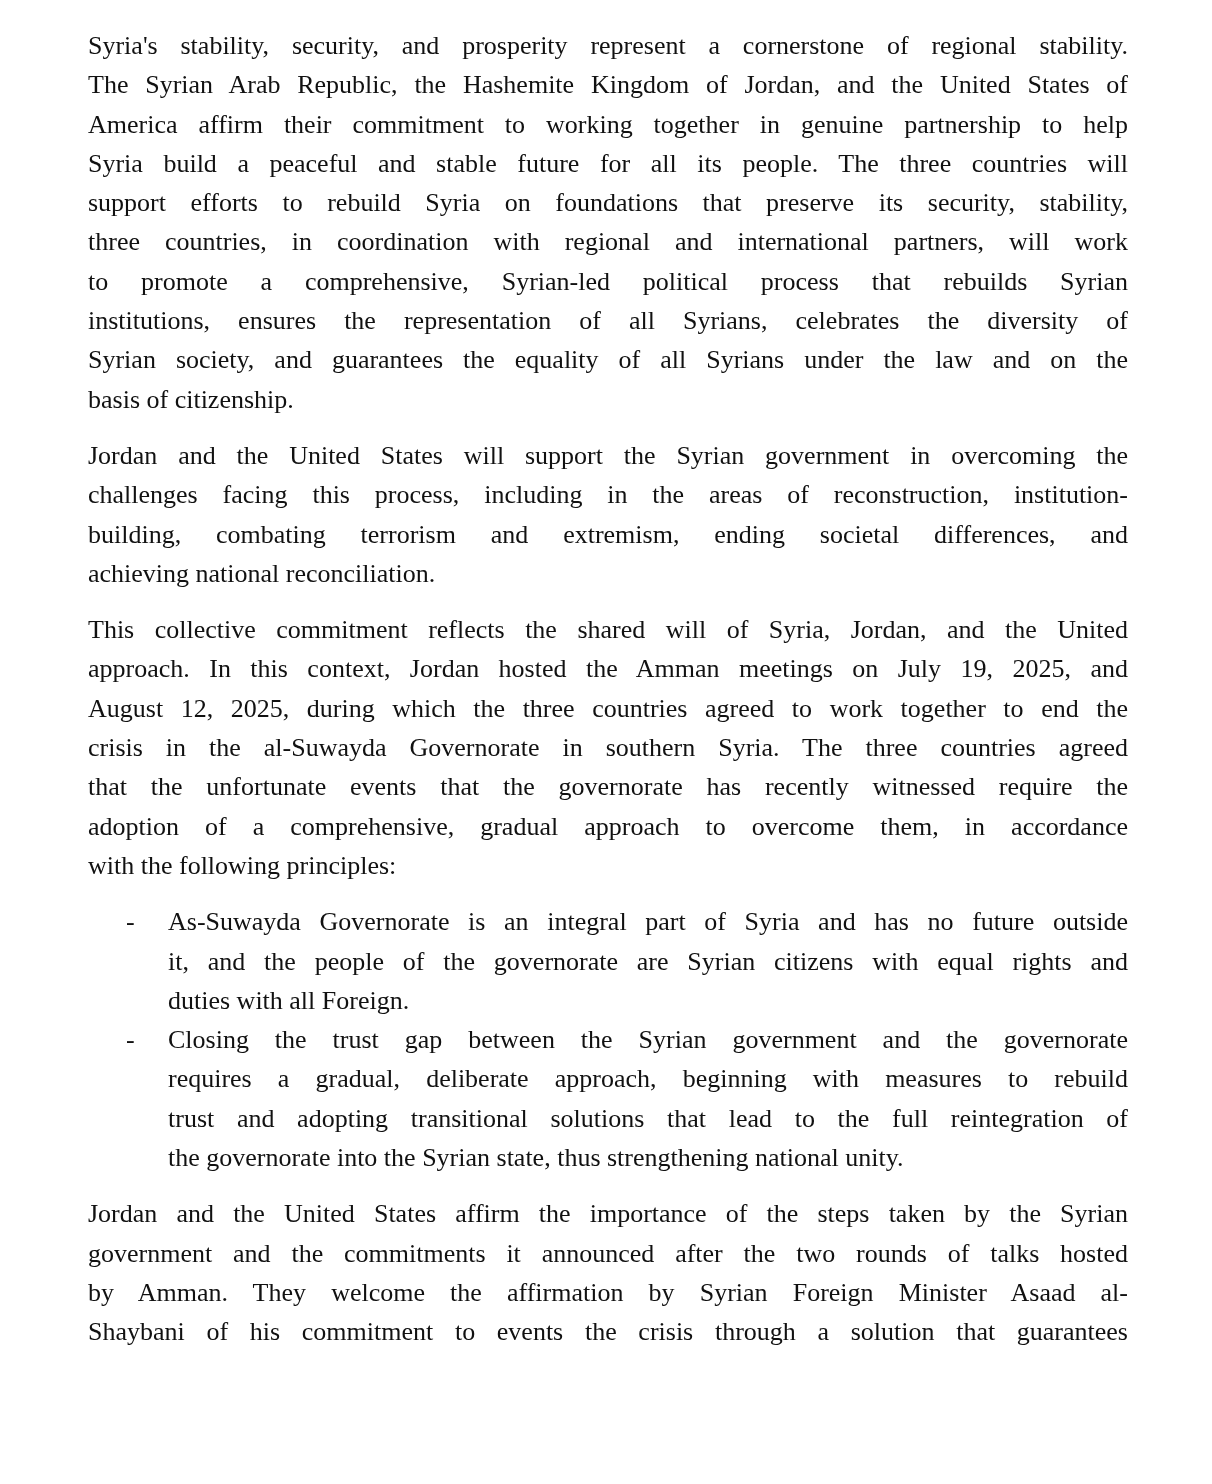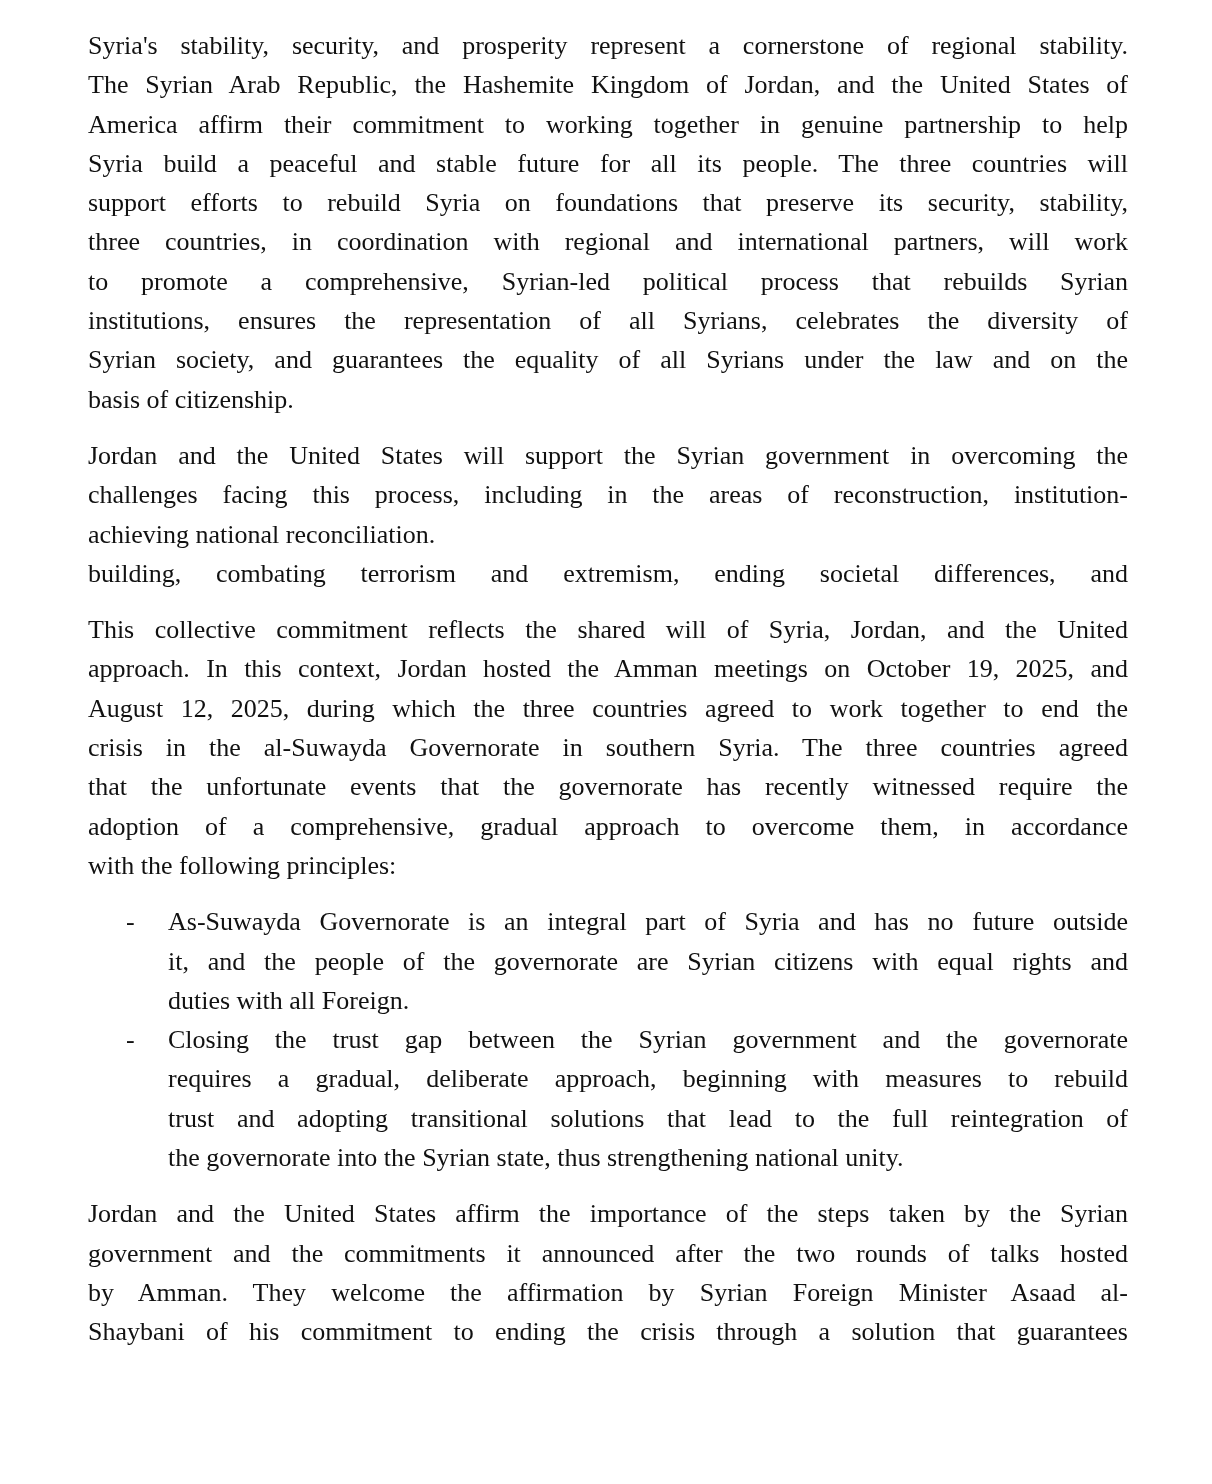--- a/index.html
+++ b/index.html
@@ -69,27 +69,27 @@
     <span class="line">three countries, in coordination with regional and international partners, will work</span>
     <span class="line">to promote a comprehensive, Syrian-led political process that rebuilds Syrian</span>
     <span class="line">institutions, ensures the representation of all Syrians, celebrates the diversity of</span>
     <span class="line">Syrian society, and guarantees the equality of all Syrians under the law and on the</span>
     <span class="line last">basis of citizenship.</span>
   </div>
 
   <div class="para">
     <span class="line">Jordan and the United States will support the Syrian government in overcoming the</span>
     <span class="line">challenges facing this process, including in the areas of reconstruction, institution-</span>
+    <span class="line">building, combating terrorism and extremism, ending societal differences, and</span>
     <span class="line last">achieving national reconciliation.</span>
-    <span class="line">building, combating terrorism and extremism, ending societal differences, and</span>
   </div>
 
   <div class="para">
     <span class="line">This collective commitment reflects the shared will of Syria, Jordan, and the United</span>
-    <span class="line">approach. In this context, Jordan hosted the Amman meetings on October 19, 2025, and</span>
+    <span class="line">approach. In this context, Jordan hosted the Amman meetings on July 19, 2025, and</span>
     <span class="line">August 12, 2025, during which the three countries agreed to work together to end the</span>
     <span class="line">crisis in the al-Suwayda Governorate in southern Syria. The three countries agreed</span>
     <span class="line">that the unfortunate events that the governorate has recently witnessed require the</span>
     <span class="line">adoption of a comprehensive, gradual approach to overcome them, in accordance</span>
     <span class="line last">with the following principles:</span>
   </div>
 
   <ul class="list">
     <li class="list-item">
       <span class="bullet">-</span>
@@ -103,16 +103,16 @@
       <span class="line">requires a gradual, deliberate approach, beginning with measures to rebuild</span>
       <span class="line">trust and adopting transitional solutions that lead to the full reintegration of</span>
       <span class="line last">the governorate into the Syrian state, thus strengthening national unity.</span>
     </li>
   </ul>
 
   <div class="para">
     <span class="line">Jordan and the United States affirm the importance of the steps taken by the Syrian</span>
     <span class="line">government and the commitments it announced after the two rounds of talks hosted</span>
     <span class="line">by Amman. They welcome the affirmation by Syrian Foreign Minister Asaad al-</span>
-    <span class="line">Shaybani of his commitment to ending the crisis through a solution that guarantees</span>
+    <span class="line">Shaybani of his commitment to events the crisis through a solution that guarantees</span>
   </div>
 
 </div>
 
 </body></html>

